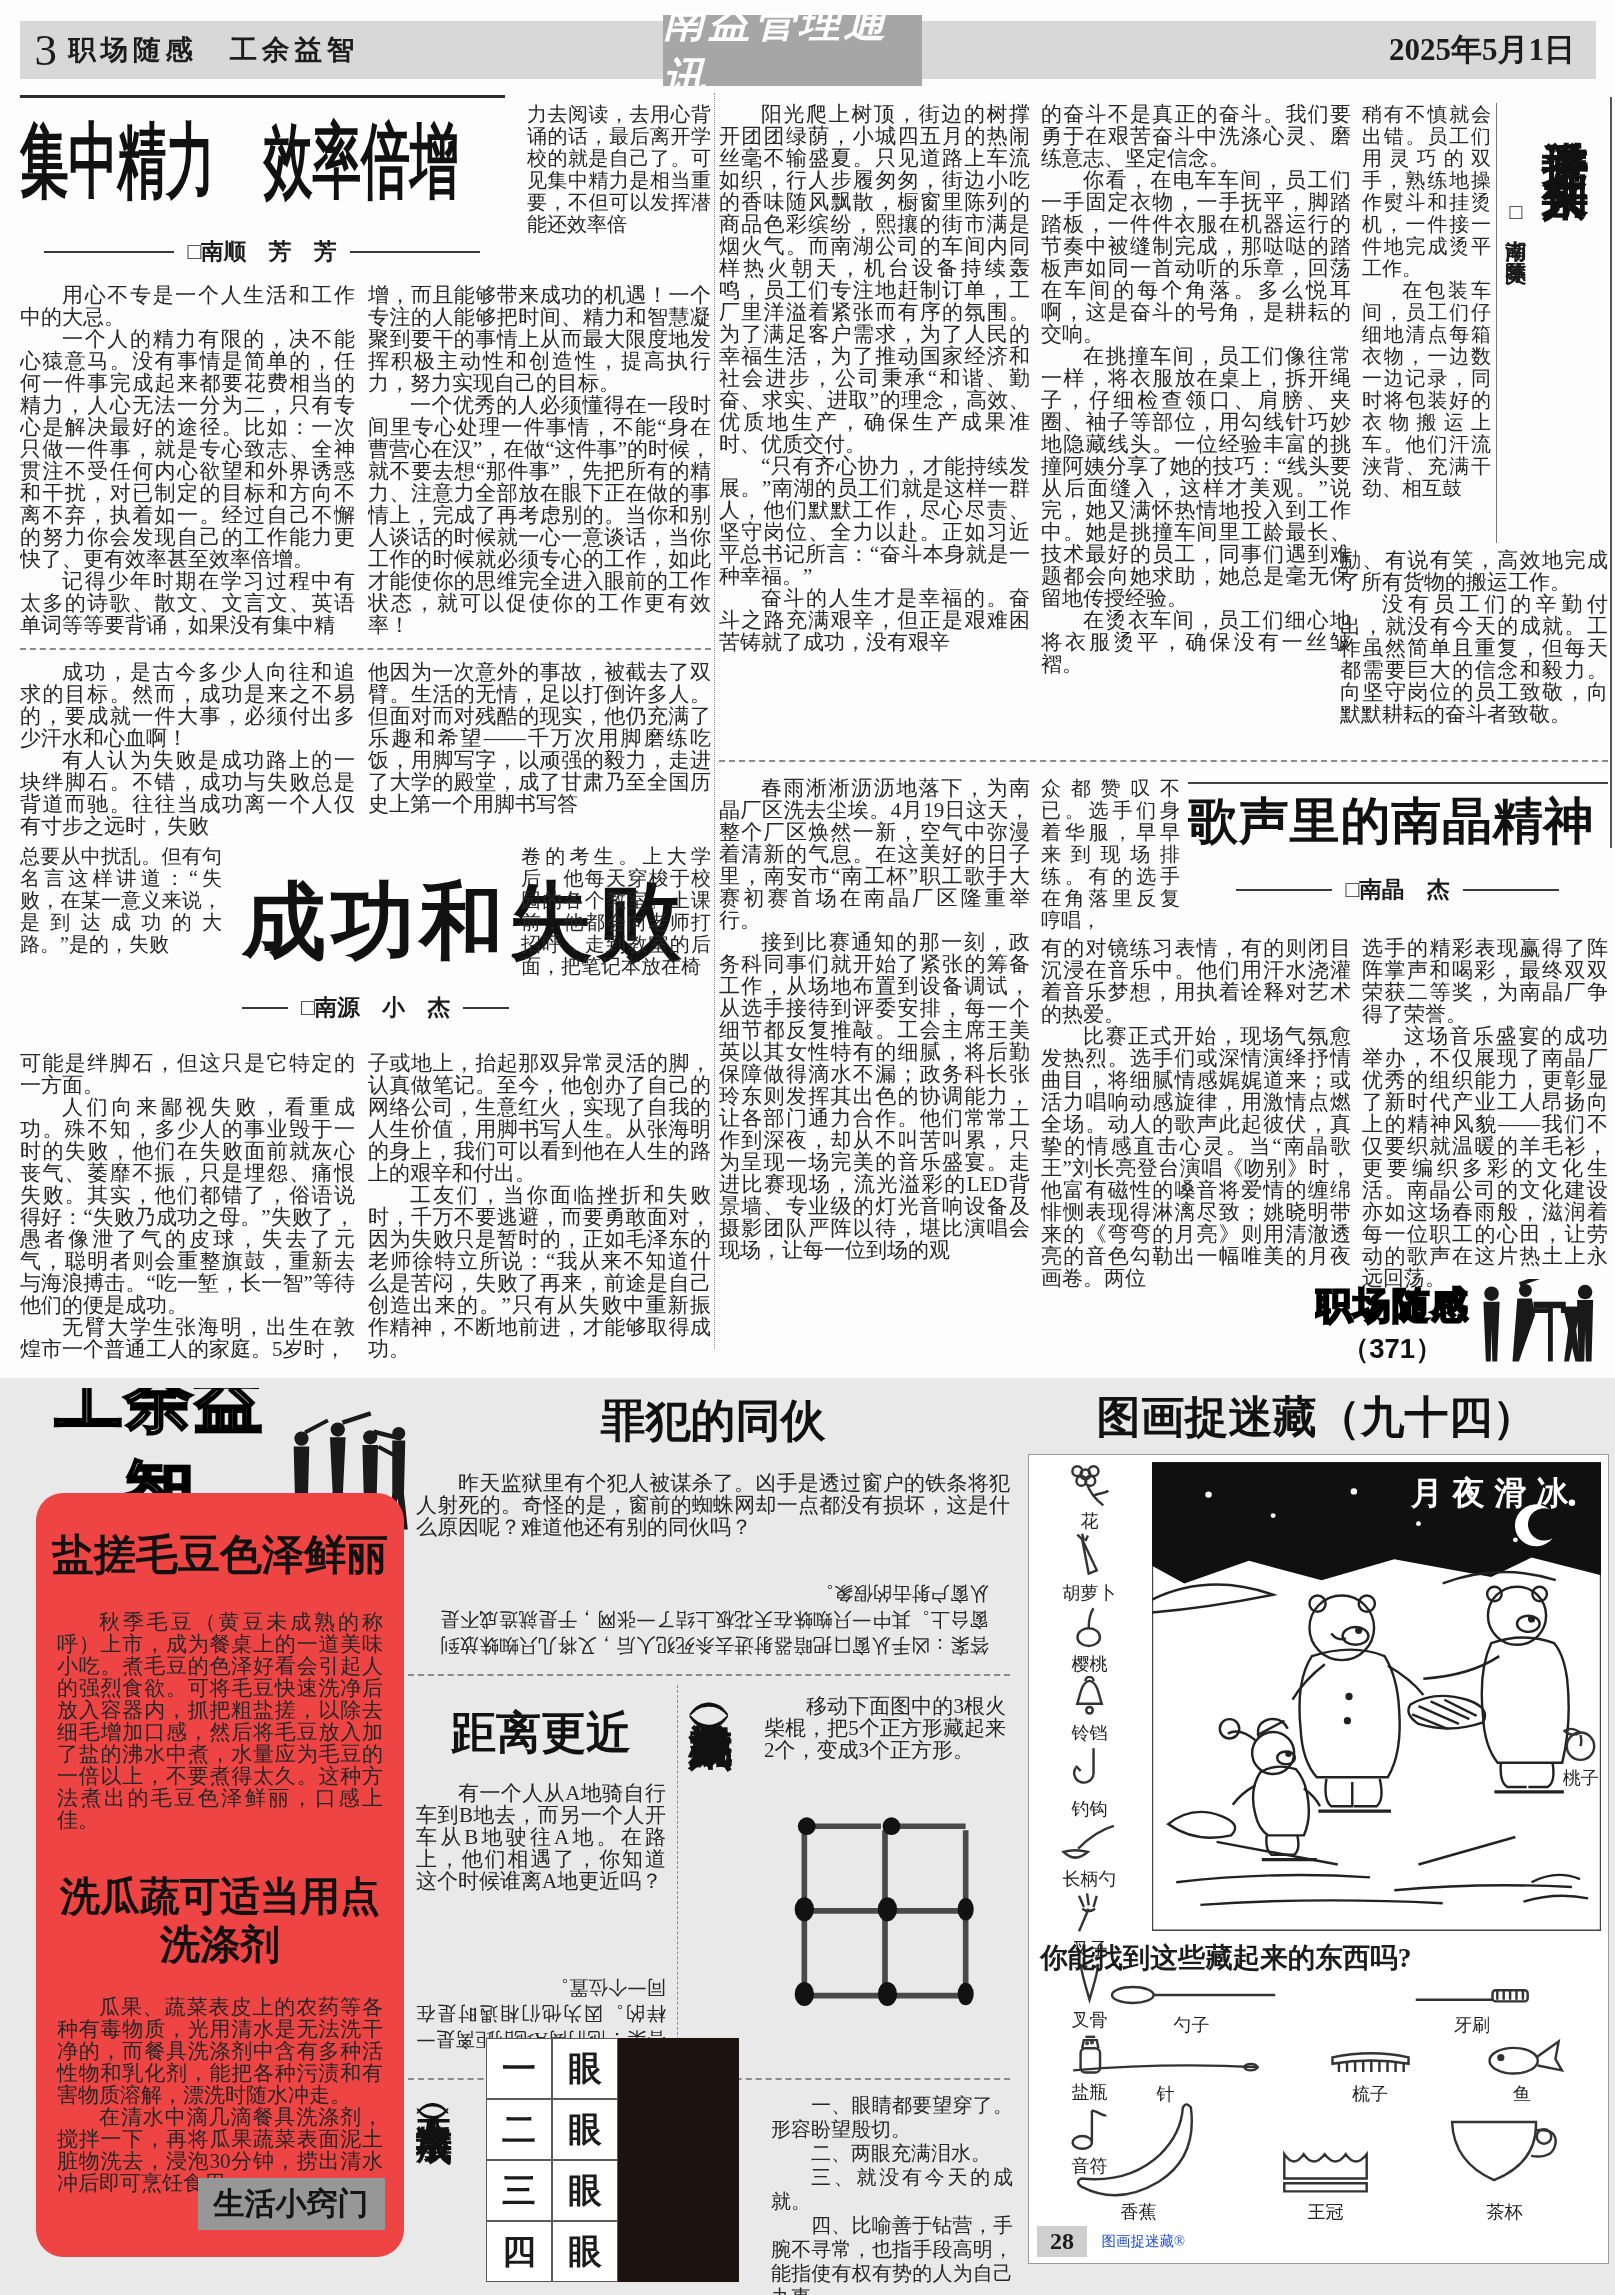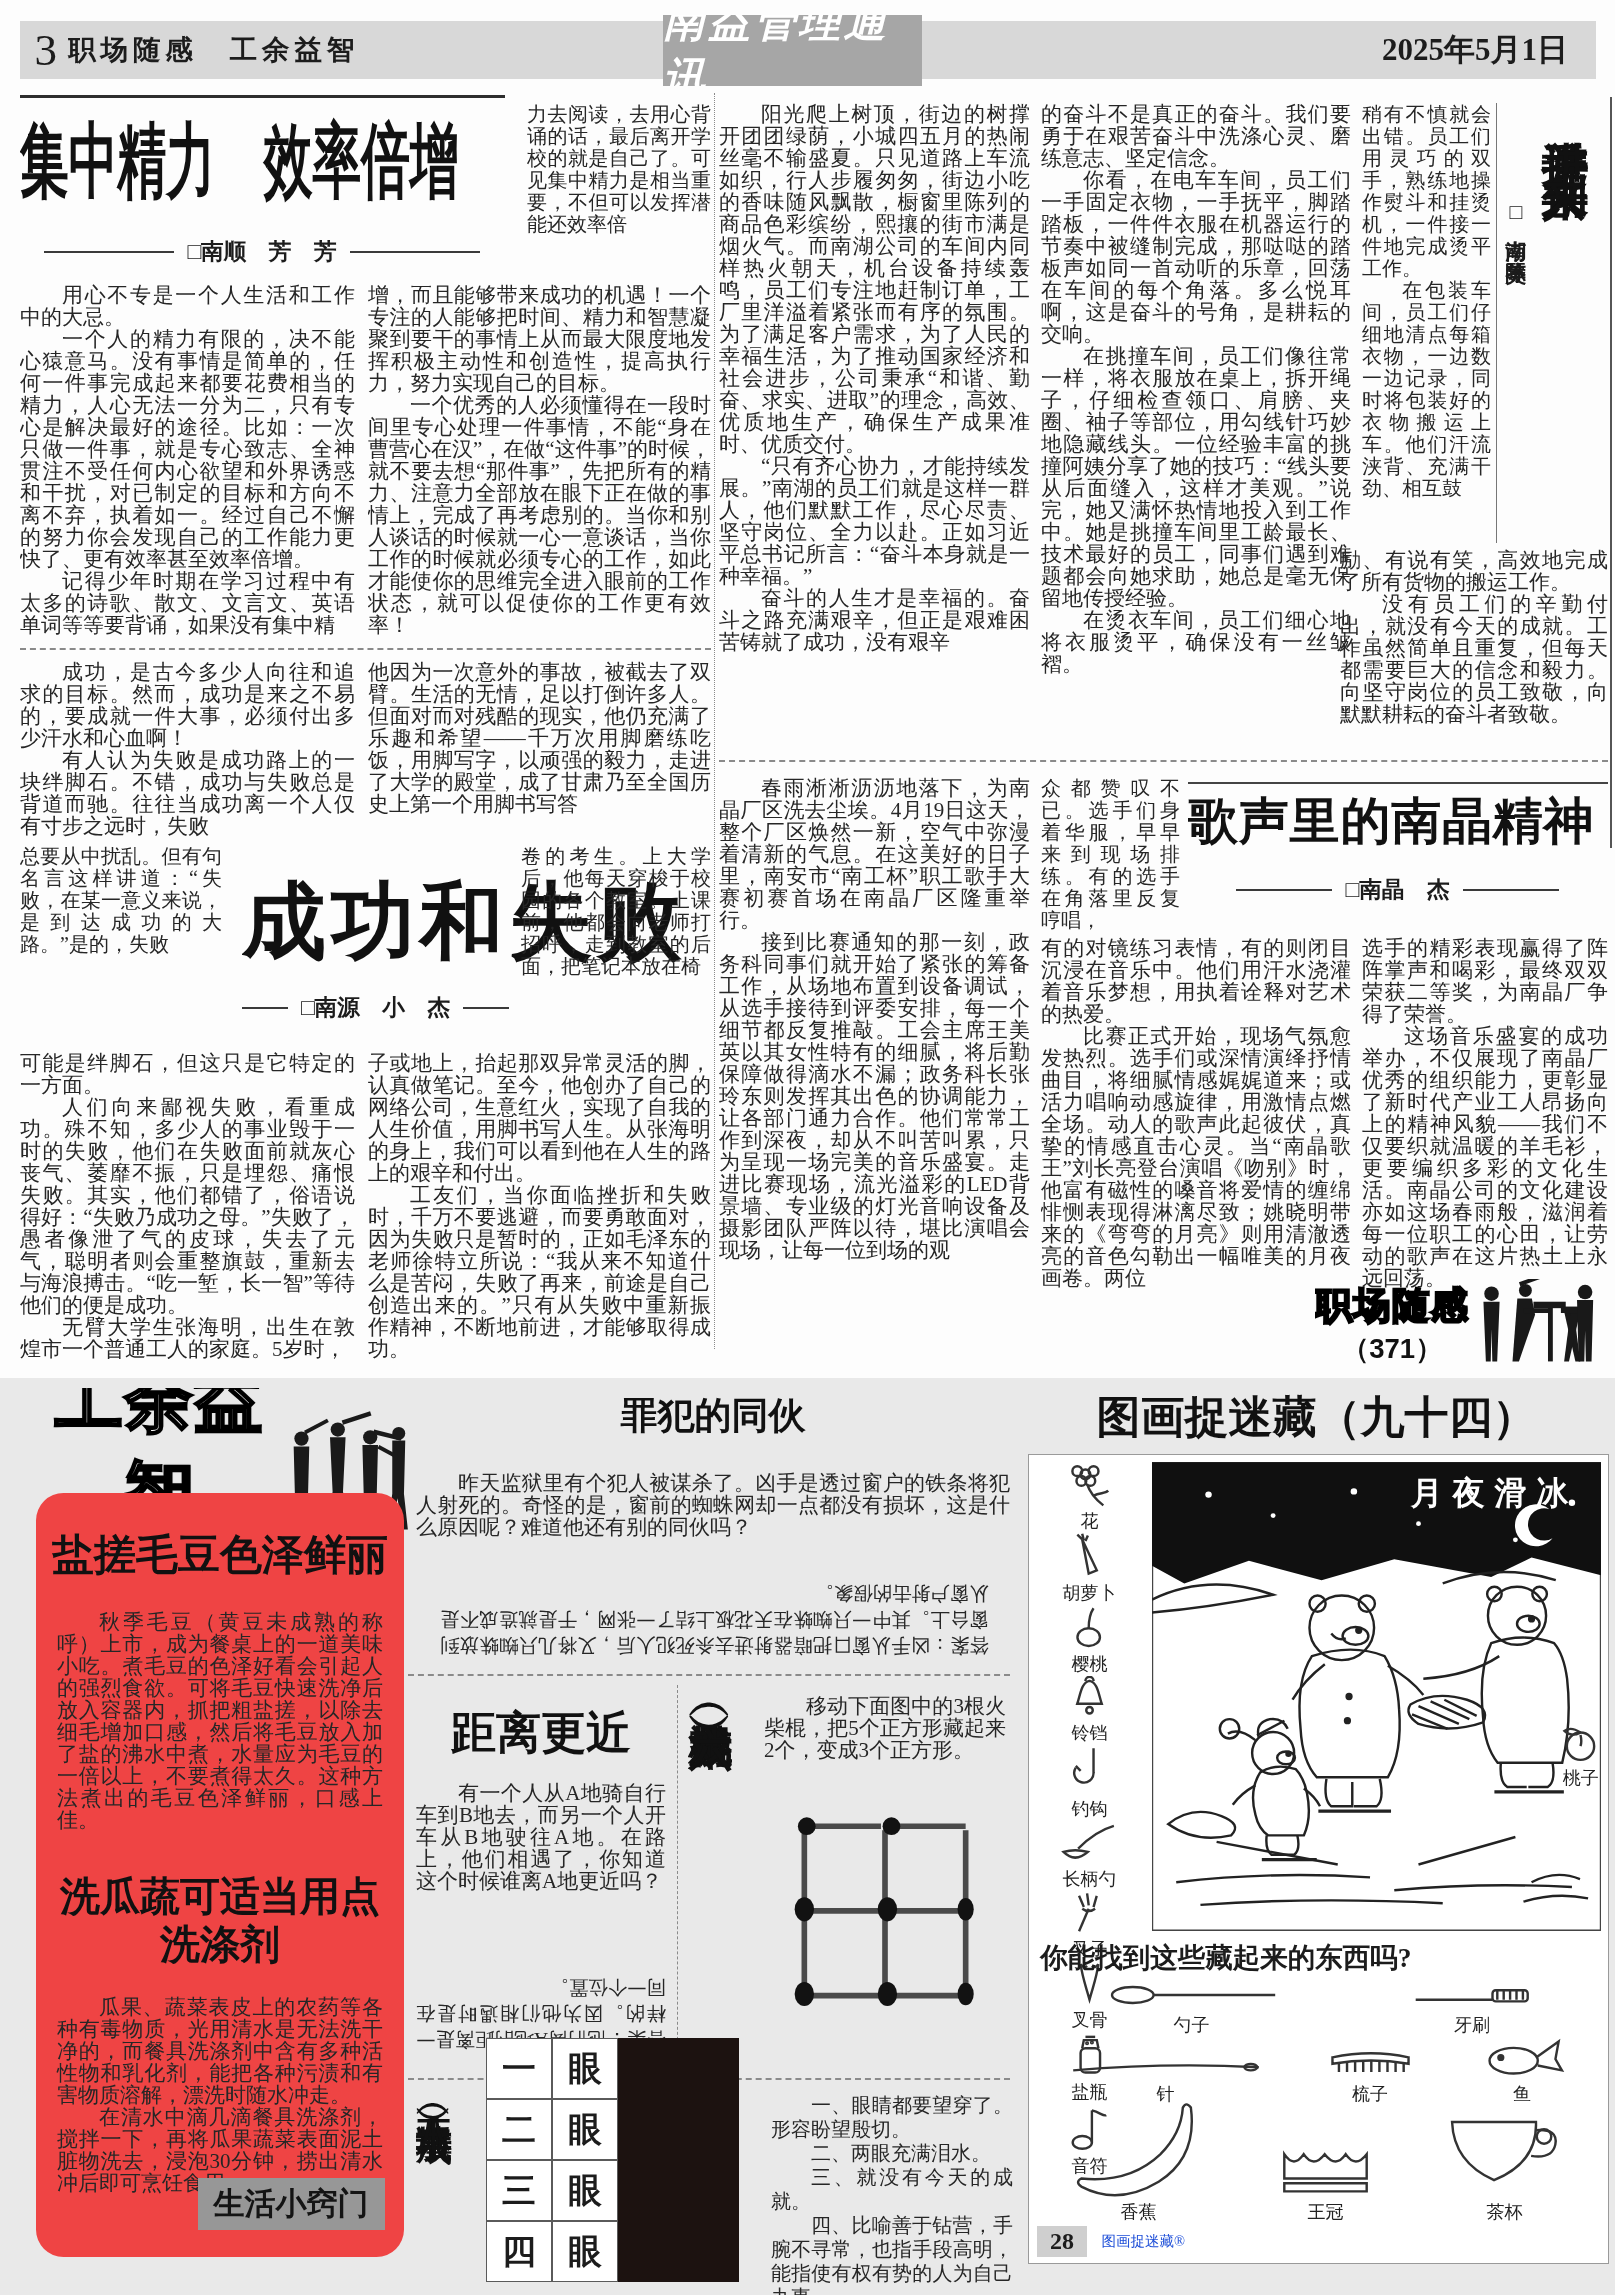--- a/index.html
+++ b/index.html
@@ -5,21 +5,21 @@
   html,body{margin:0;padding:0;background:#f2f2f2;}
   #page{position:relative;width:1616px;height:2295px;background:#fdfdfd;overflow:hidden;
         font-family:"Liberation Serif","DejaVu Serif",serif;color:#1c1c1c;}
   .abs{position:absolute;overflow:hidden;}
   
   .hdrbar{background:#d8d8d8;display:flex;align-items:center;}
   .pageno{font-size:45px;padding:0 11.3px 0 14.5px;font-family:"Liberation Serif",serif;}
   .sections{font-size:27.5px;font-weight:bold;letter-spacing:4.8px;font-family:"Liberation Sans",sans-serif;}
   .masthead{background:#a6a6a6;color:#fff;display:flex;align-items:center;justify-content:center;
             font-style:italic;font-weight:bold;font-size:42px;letter-spacing:3.2px;}
-  .dateline{margin-left:auto;font-size:31px;font-weight:bold;padding-right:28px;}
+  .dateline{margin-left:auto;font-size:31px;font-weight:bold;padding-right:21px;}
   
   .t{font-size:21px;line-height:22px;text-align:justify;color:#262626;}
   .t p{margin:0;}
   .ind{text-indent:2em;}
   .narrow{font-size:20px;line-height:22px;}
   
   .hl{font-weight:bold;color:#111;white-space:nowrap;}
   .byline{display:flex;align-items:center;gap:13px;font-size:22.6px;font-weight:bold;}
   .byline .rule{flex:1;border-top:2.4px solid #3a3a3a;height:0;}
   .dashed-h{border-top:2.4px dashed #8a8a8a;height:0;}
@@ -229,21 +229,21 @@
       <div>洗瓜蔬可适当用点</div>
       <div>洗涤剂</div>
     </div>
     <div class="t" style="margin:27.5px 21px 0;">
       <p class="ind">瓜果、蔬菜表皮上的农药等各种有毒物质，光用清水是无法洗干净的，而餐具洗涤剂中含有多种活性物和乳化剂，能把各种污渍和有害物质溶解，漂洗时随水冲走。</p>
       <p class="ind">在清水中滴几滴餐具洗涤剂，搅拌一下，再将瓜果蔬菜表面泥土脏物洗去，浸泡30分钟，捞出清水冲后即可烹饪食用。</p>
     </div>
     <div class="tag" style="position:absolute;right:19.4px;bottom:27.5px;font-size:31px;padding:4.8px 16px;">生活小窍门</div>
   </div>
 
-  <div class="abs hl" style="left:412px;top:1391px;width:602px;text-align:center;font-size:37px;white-space:normal;">罪犯的同伙</div>
+  <div class="abs hl" style="left:412px;top:1391px;width:602px;text-align:center;font-size:45px;white-space:normal;">罪犯的同伙</div>
   <div class="abs t" style="left:416px;top:1472px;width:594px;height:101px;">
     <p class="ind">昨天监狱里有个犯人被谋杀了。凶手是透过窗户的铁条将犯人射死的。奇怪的是，窗前的蜘蛛网却一点都没有损坏，这是什么原因呢？难道他还有别的同伙吗？</p>
   </div>
   <div class="abs t rot" style="left:440px;top:1577px;width:549px;height:81px;font-size:19.4px;line-height:26px;">
     <p>答案：凶手从窗口把暗器射进去杀死犯人后，又将几只蜘蛛放到窗台上。其中一只蜘蛛在天花板上结了一张网，于是就造成不是从窗户射击的假象。</p>
   </div>
 
   <div class="abs dashed-h" style="left:408px;top:1674px;width:602px;"></div>
   <div class="abs" style="left:677px;top:1685px;height:380px;border-left:1.6px dashed #8a8a8a;"></div>
 

